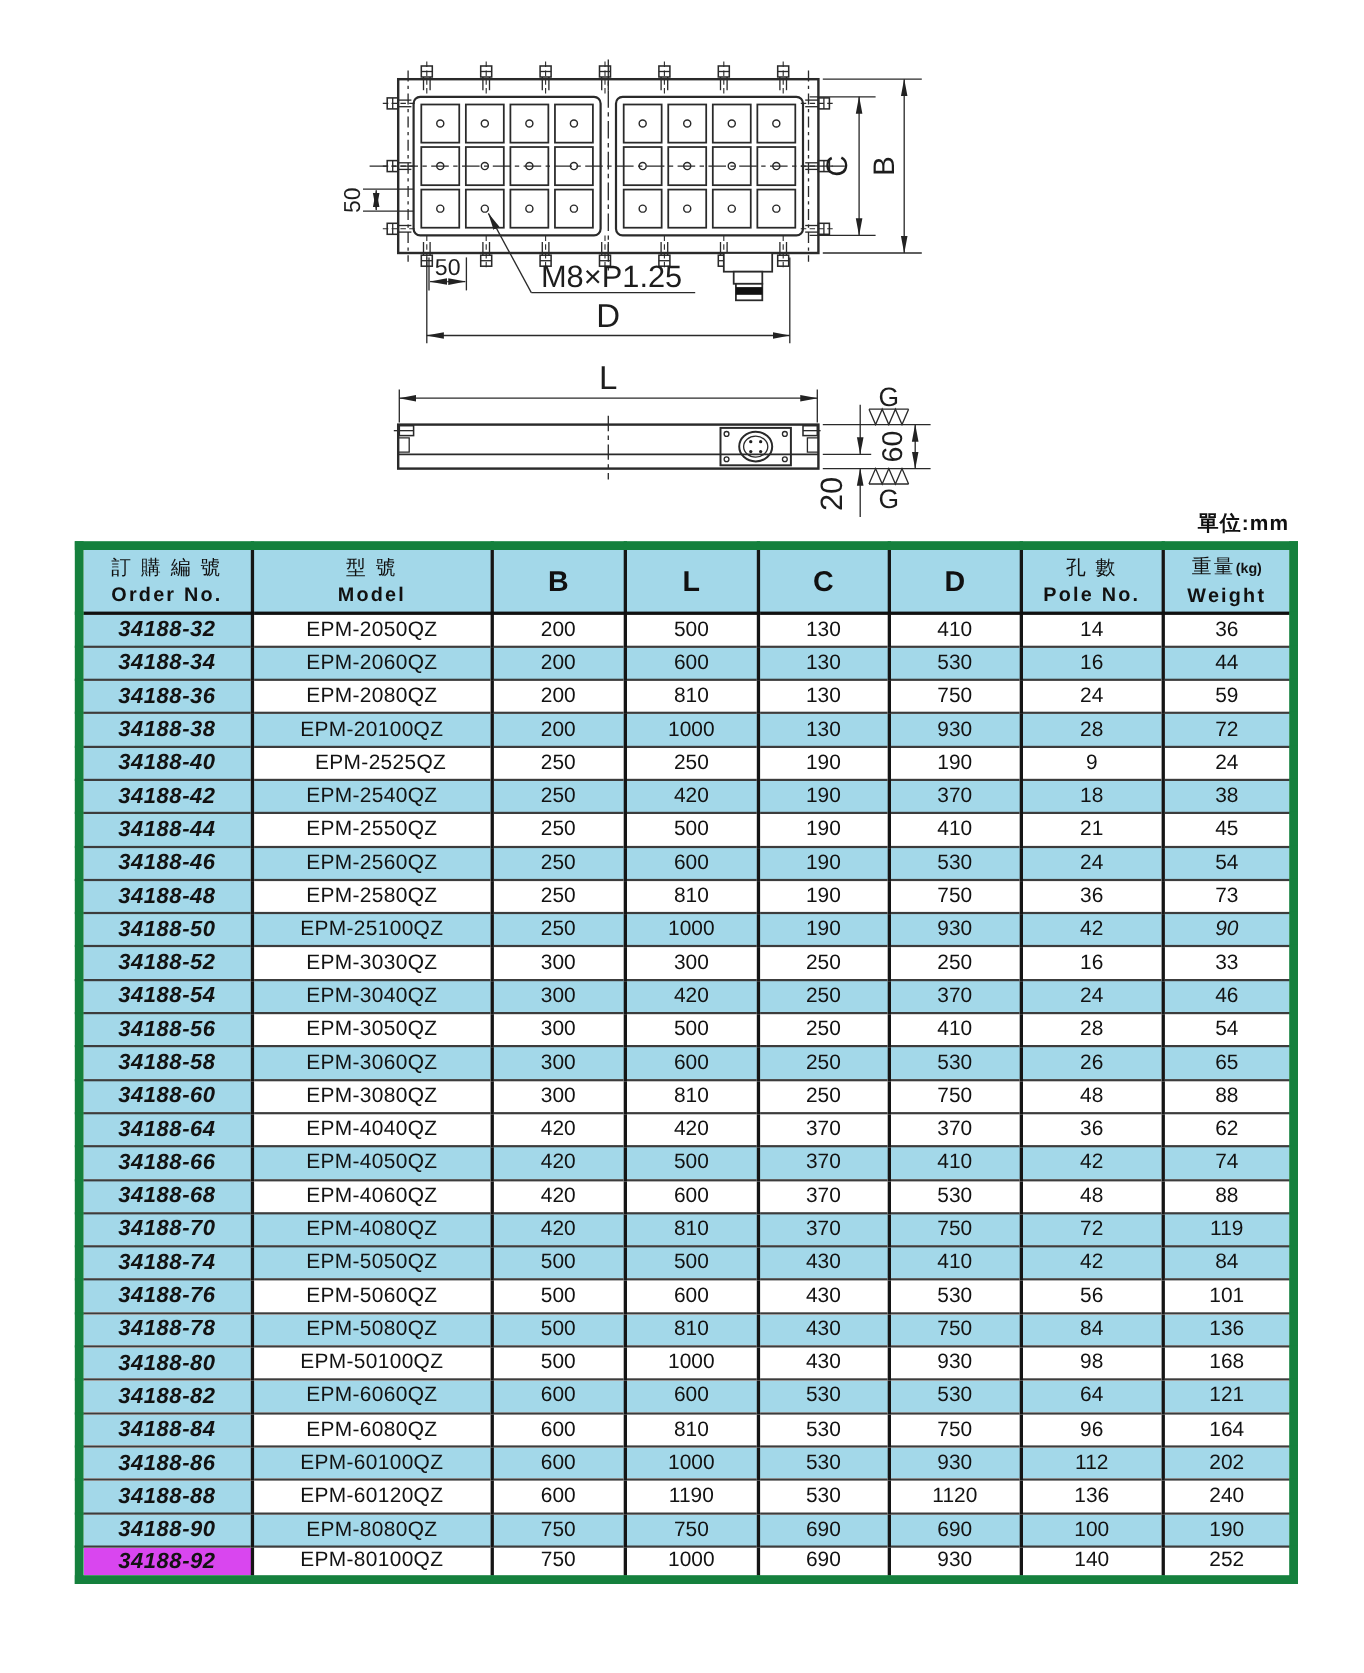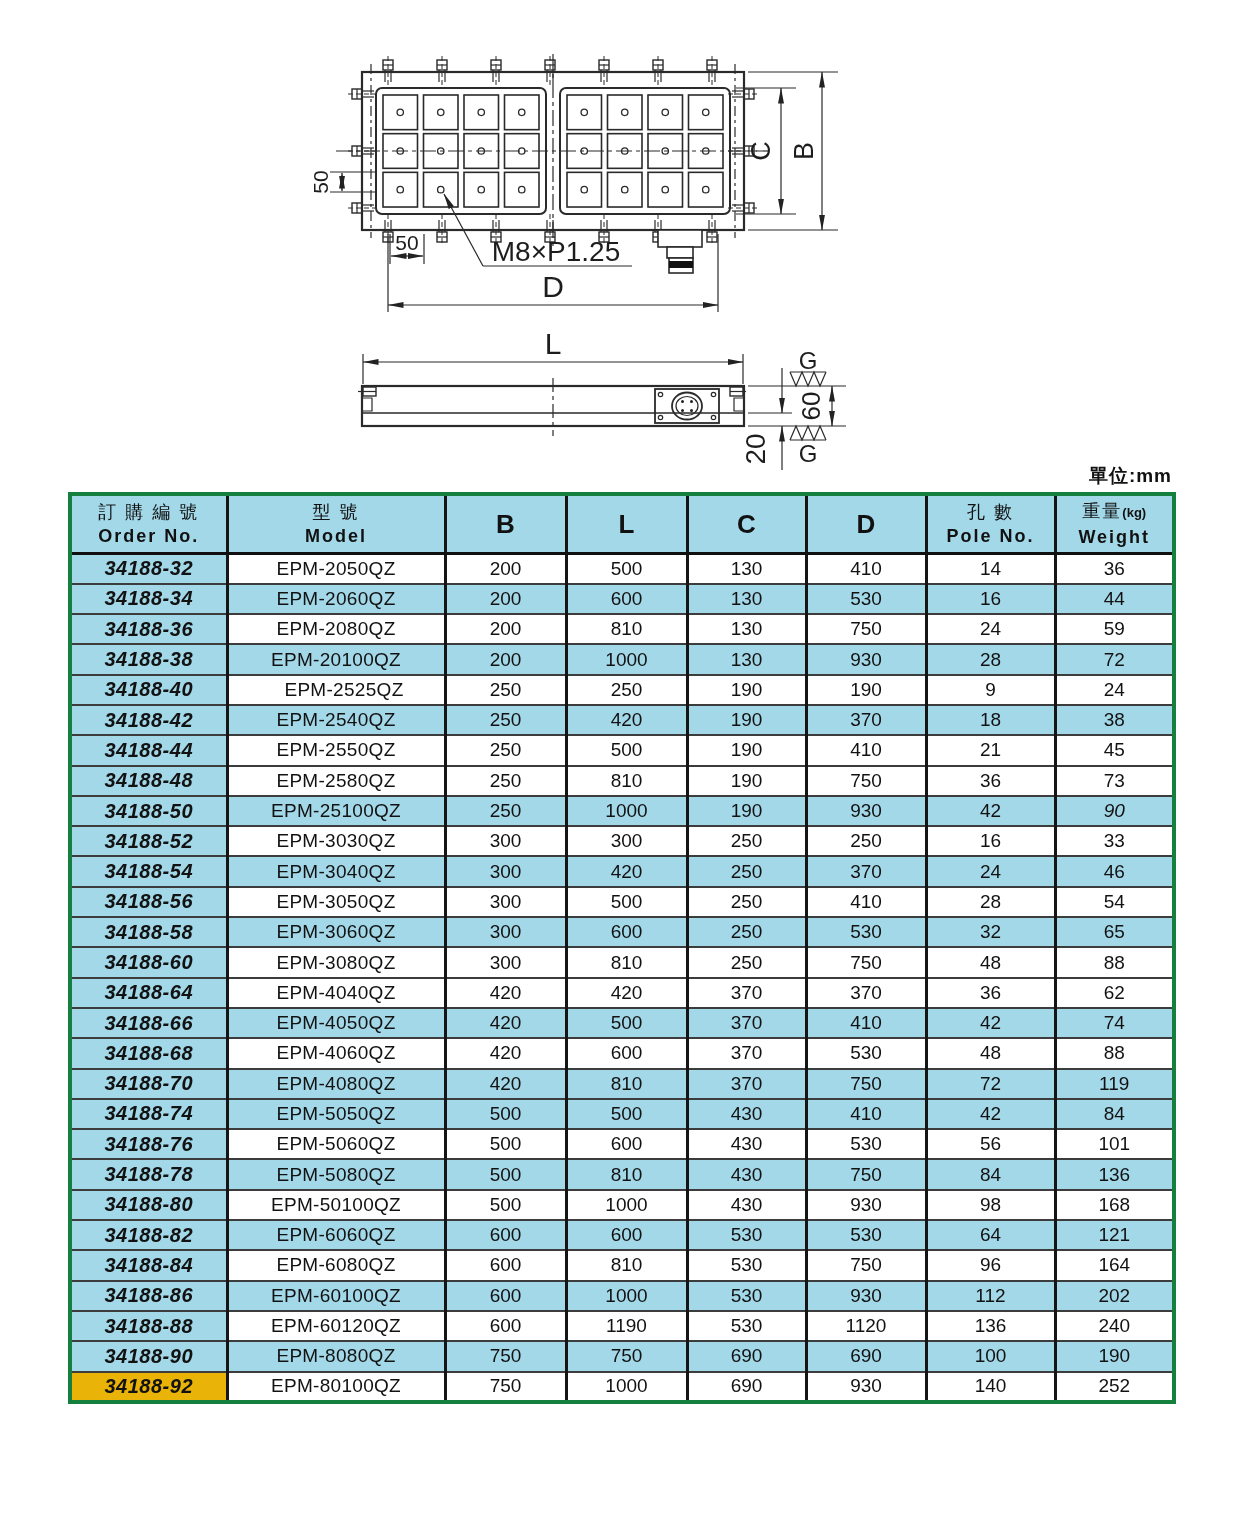--- a/index.html
+++ b/index.html
@@ -11,21 +11,21 @@
 
   .unit-label {
     position:absolute; top:463px; left:950px; width:222px;
     text-align:right; font-size:19px; font-weight:bold; color:#111;
     letter-spacing:1px;
   }
 
   table.spec {
     position:absolute; left:68px; top:492px;
     border-collapse:collapse; table-layout:fixed; width:1104px;
-    border:4px solid #15803d;
+    border:8px solid #15803d;
   }
   table.spec th, table.spec td {
     border-left:3px solid #151515; border-right:3px solid #151515;
     border-top:2px solid #3c3c3c; border-bottom:2px solid #3c3c3c;
     text-align:center; vertical-align:middle; padding:0;
     overflow:hidden; white-space:nowrap;
   }
   table.spec thead th {
     background:#a3d8e9; height:56px; border-bottom:3px solid #101010;
   }
@@ -429,20 +429,30 @@
           <td class="order" style="background: rgb(163, 216, 233);">34188-44</td>
           <td class="model" style="background: rgb(255, 255, 255);">EPM-2550QZ</td>
           <td class="value" style="background: rgb(255, 255, 255);">250</td>
           <td class="value" style="background: rgb(255, 255, 255);">500</td>
           <td class="value" style="background: rgb(255, 255, 255);">190</td>
           <td class="value" style="background: rgb(255, 255, 255);">410</td>
           <td class="value" style="background: rgb(255, 255, 255);">21</td>
           <td class="value" style="background: rgb(255, 255, 255);">45</td>
         </tr>
         <tr>
+          <td class="order" style="background: rgb(163, 216, 233);">34188-46</td>
+          <td class="model" style="background: rgb(163, 216, 233);">EPM-2560QZ</td>
+          <td class="value" style="background: rgb(163, 216, 233);">250</td>
+          <td class="value" style="background: rgb(163, 216, 233);">600</td>
+          <td class="value" style="background: rgb(163, 216, 233);">190</td>
+          <td class="value" style="background: rgb(163, 216, 233);">530</td>
+          <td class="value" style="background: rgb(163, 216, 233);">24</td>
+          <td class="value" style="background: rgb(163, 216, 233);">54</td>
+        </tr>
+        <tr>
           <td class="order" style="background: rgb(163, 216, 233);">34188-48</td>
           <td class="model" style="background: rgb(255, 255, 255);">EPM-2580QZ</td>
           <td class="value" style="background: rgb(255, 255, 255);">250</td>
           <td class="value" style="background: rgb(255, 255, 255);">810</td>
           <td class="value" style="background: rgb(255, 255, 255);">190</td>
           <td class="value" style="background: rgb(255, 255, 255);">750</td>
           <td class="value" style="background: rgb(255, 255, 255);">36</td>
           <td class="value" style="background: rgb(255, 255, 255);">73</td>
         </tr>
         <tr>
@@ -485,21 +495,21 @@
           <td class="value" style="background: rgb(255, 255, 255);">28</td>
           <td class="value" style="background: rgb(255, 255, 255);">54</td>
         </tr>
         <tr>
           <td class="order" style="background: rgb(163, 216, 233);">34188-58</td>
           <td class="model" style="background: rgb(163, 216, 233);">EPM-3060QZ</td>
           <td class="value" style="background: rgb(163, 216, 233);">300</td>
           <td class="value" style="background: rgb(163, 216, 233);">600</td>
           <td class="value" style="background: rgb(163, 216, 233);">250</td>
           <td class="value" style="background: rgb(163, 216, 233);">530</td>
-          <td class="value" style="background: rgb(163, 216, 233);">32</td>
+          <td class="value" style="background: rgb(163, 216, 233);">26</td>
           <td class="value" style="background: rgb(163, 216, 233);">65</td>
         </tr>
         <tr>
           <td class="order" style="background: rgb(163, 216, 233);">34188-60</td>
           <td class="model" style="background: rgb(255, 255, 255);">EPM-3080QZ</td>
           <td class="value" style="background: rgb(255, 255, 255);">300</td>
           <td class="value" style="background: rgb(255, 255, 255);">810</td>
           <td class="value" style="background: rgb(255, 255, 255);">250</td>
           <td class="value" style="background: rgb(255, 255, 255);">750</td>
           <td class="value" style="background: rgb(255, 255, 255);">48</td>
@@ -629,21 +639,21 @@
           <td class="order" style="background: rgb(163, 216, 233);">34188-90</td>
           <td class="model" style="background: rgb(163, 216, 233);">EPM-8080QZ</td>
           <td class="value" style="background: rgb(163, 216, 233);">750</td>
           <td class="value" style="background: rgb(163, 216, 233);">750</td>
           <td class="value" style="background: rgb(163, 216, 233);">690</td>
           <td class="value" style="background: rgb(163, 216, 233);">690</td>
           <td class="value" style="background: rgb(163, 216, 233);">100</td>
           <td class="value" style="background: rgb(163, 216, 233);">190</td>
         </tr>
         <tr>
-          <td class="order" style="background: #eab308; text-align: center;">34188-92</td>
+          <td class="order" style="background: #d946ef; text-align: center;">34188-92</td>
           <td class="model" style="background: rgb(255, 255, 255);">EPM-80100QZ</td>
           <td class="value" style="background: rgb(255, 255, 255);">750</td>
           <td class="value" style="background: rgb(255, 255, 255);">1000</td>
           <td class="value" style="background: rgb(255, 255, 255);">690</td>
           <td class="value" style="background: rgb(255, 255, 255);">930</td>
           <td class="value" style="background: rgb(255, 255, 255);">140</td>
           <td class="value" style="background: rgb(255, 255, 255);">252</td>
         </tr>
       </tbody>
   </table>

